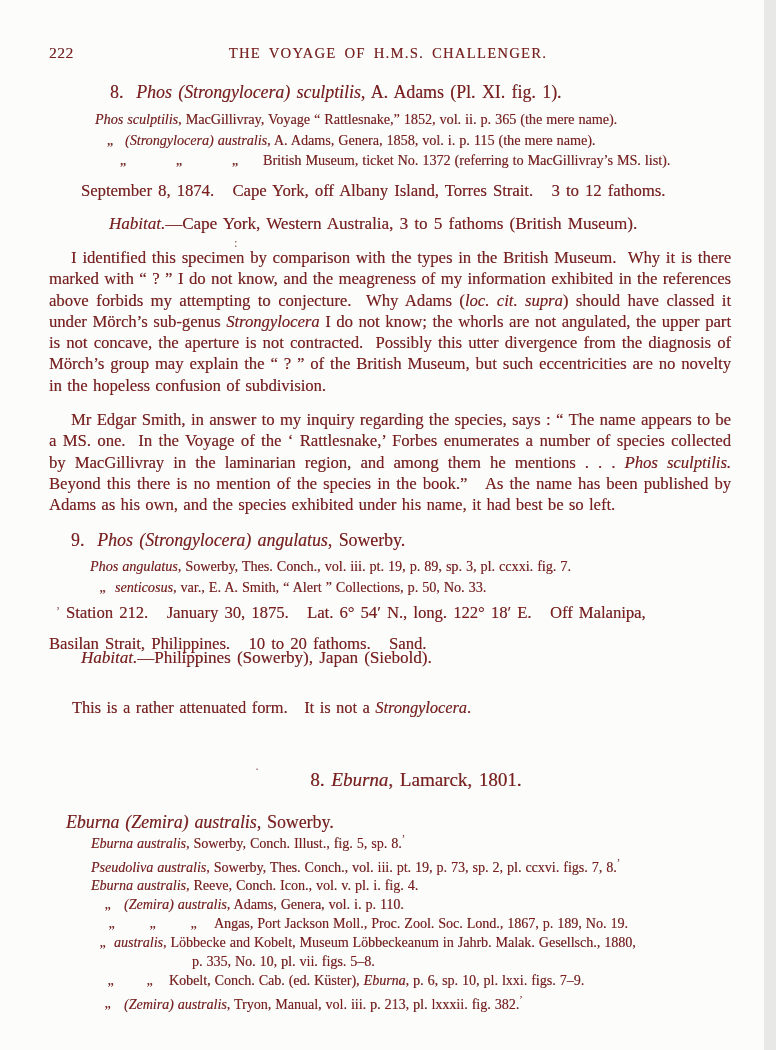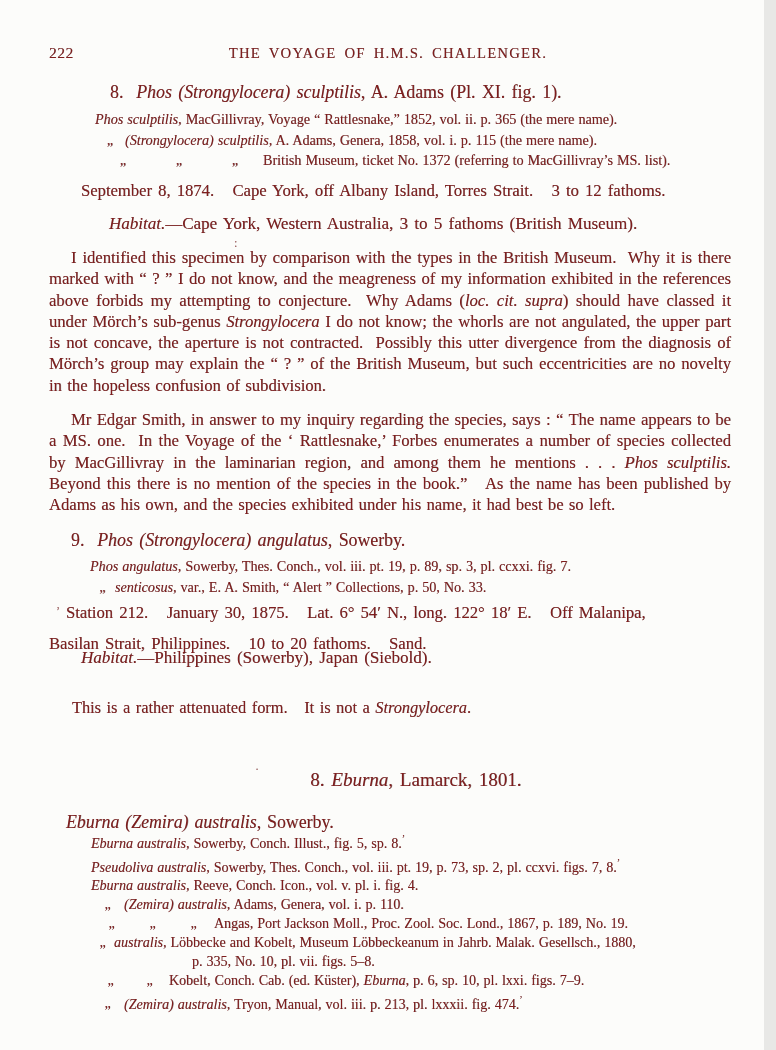--- a/index.html
+++ b/index.html
@@ -60,21 +60,21 @@
 <body>
 
 <div class="page">
 
   <div class="abs" id="pageno">222</div>
   <div class="abs" id="runhead">THE VOYAGE OF H.M.S. CHALLENGER.</div>
 
   <div class="abs" id="s8h"><span>8.  </span><span class="it">Phos (Strongylocera) sculptilis</span><span>, A. Adams (Pl. XI. fig. 1).</span></div>
   <div class="abs citblock" id="s8cit">
     <div class="cit"><span class="it">Phos sculptilis</span><span>, MacGillivray, Voyage “ Rattlesnake,” 1852, vol. ii. p. 365 (the mere name).</span></div>
-    <div class="cit"><span class="col" style="width: 30px;">„</span><span class="it">(Strongylocera) sculptilis</span><span>, A. Adams, Genera, 1858, vol. i. p. 115 (the mere name).</span></div>
+    <div class="cit"><span class="col" style="width: 30px;">„</span><span class="it">(Strongylocera) australis</span><span>, A. Adams, Genera, 1858, vol. i. p. 115 (the mere name).</span></div>
     <div class="cit"><span class="col" style="width: 56px;">„</span><span class="col" style="width: 56px;">„</span><span class="col" style="width: 56px;">„</span><span>British Museum, ticket No. 1372 (referring to MacGillivray’s MS. list).</span></div>
   </div>
   <div class="abs" id="sept">September 8, 1874.   Cape York, off Albany Island, Torres Strait.   3 to 12 fathoms.</div>
   <div class="abs hab" id="hab1"><span class="it">Habitat.</span><span>—Cape York, Western Australia, 3 to 5 fathoms (British Museum).</span></div>
   <div class="abs para" id="para1"><span>I identified this specimen by comparison with the types in the British Museum.  Why it is there marked with “ ? ” I do not know, and the meagreness of my information exhibited in the references above forbids my attempting to conjecture.  Why Adams (</span><span class="it">loc. cit. supra</span><span>) should have classed it under Mörch’s sub-genus </span><span class="it">Strongylocera</span><span> I do not know; the whorls are not angulated, the upper part is not concave, the aperture is not contracted.  Possibly this utter divergence from the diagnosis of Mörch’s group may explain the “ ? ” of the British Museum, but such eccentricities are no novelty in the hopeless confusion of subdivision.</span></div>
   <div class="abs para" id="para2"><span>Mr Edgar Smith, in answer to my inquiry regarding the species, says : “ The name appears to be a MS. one.  In the Voyage of the ‘ Rattlesnake,’ Forbes enumerates a number of species collected by MacGillivray in the laminarian region, and among them he mentions . . . </span><span class="it">Phos sculptilis.</span><span>  Beyond this there is no mention of the species in the book.”   As the name has been published by Adams as his own, and the species exhibited under his name, it had best be so left.</span></div>
 
   <div class="abs" id="s9h"><span>9.  </span><span class="it">Phos (Strongylocera) angulatus</span><span>, Sowerby.</span></div>
   <div class="abs citblock" id="s9cit">
     <div class="cit"><span class="it">Phos angulatus</span><span>, Sowerby, Thes. Conch., vol. iii. pt. 19, p. 89, sp. 3, pl. ccxxi. fig. 7.</span></div>
@@ -89,20 +89,20 @@
   <div class="abs" id="spech"><span class="it">Eburna (Zemira) australis</span><span>, Sowerby.</span></div>
   <div class="abs citblock" id="ebcit">
     <div class="cit"><span class="it">Eburna australis</span><span>, Sowerby, Conch. Illust., fig. 5, sp. 8.</span><span class="sup">’</span></div>
     <div class="cit"><span class="it">Pseudoliva australis</span><span>, Sowerby, Thes. Conch., vol. iii. pt. 19, p. 73, sp. 2, pl. ccxvi. figs. 7, 8.</span><span class="sup">’</span></div>
     <div class="cit"><span class="it">Eburna australis</span><span>, Reeve, Conch. Icon., vol. v. pl. i. fig. 4.</span></div>
     <div class="cit"><span class="col" style="width: 33px;">„</span><span class="it">(Zemira) australis</span><span>, Adams, Genera, vol. i. p. 110.</span></div>
     <div class="cit"><span class="col" style="width: 41px;">„</span><span class="col" style="width: 41px;">„</span><span class="col" style="width: 41px;">„</span><span>Angas, Port Jackson Moll., Proc. Zool. Soc. Lond., 1867, p. 189, No. 19.</span></div>
     <div class="cit"><span class="col" style="width: 23px;">„</span><span class="it">australis</span><span>, Löbbecke and Kobelt, Museum Löbbeckeanum in Jahrb. Malak. Gesellsch., 1880,</span></div>
     <div class="cit"><span class="col" style="width: 101px;"></span><span>p. 335, No. 10, pl. vii. figs. 5–8.</span></div>
     <div class="cit"><span class="col" style="width: 39px;">„</span><span class="col" style="width: 39px;">„</span><span>Kobelt, Conch. Cab. (ed. Küster), </span><span class="it">Eburna</span><span>, p. 6, sp. 10, pl. lxxi. figs. 7–9.</span></div>
-    <div class="cit"><span class="col" style="width: 33px;">„</span><span class="it">(Zemira) australis</span><span>, Tryon, Manual, vol. iii. p. 213, pl. lxxxii. fig. 474.</span><span class="sup">’</span></div>
+    <div class="cit"><span class="col" style="width: 33px;">„</span><span class="it">(Zemira) australis</span><span>, Tryon, Manual, vol. iii. p. 213, pl. lxxxii. fig. 382.</span><span class="sup">’</span></div>
   </div>
 
   <div class="abs artifact" id="art-colon">:</div>
   <div class="abs artifact" id="art-tick">’</div>
   <div class="abs artifact" id="art-dot">·</div>
 
 </div>
 
 </body></html>

